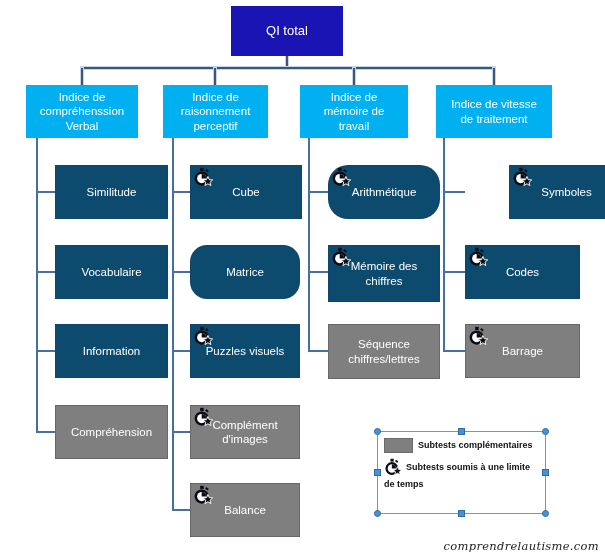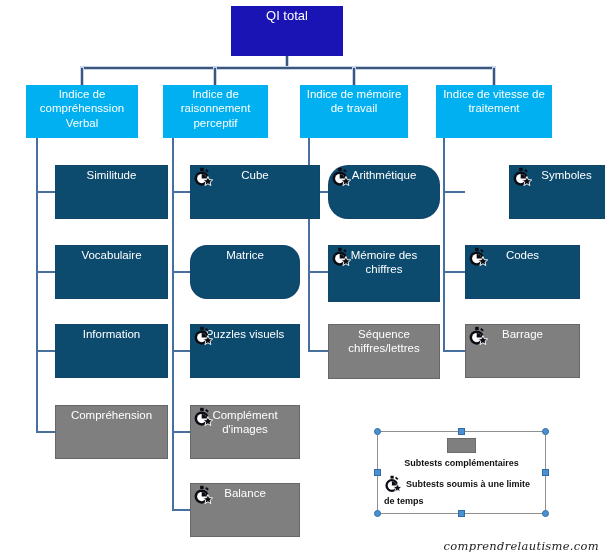--- a/index.html
+++ b/index.html
@@ -1,37 +1,37 @@
 <!DOCTYPE html>
 <html><head>
 <meta charset="utf-8">
 <style>
   html,body{margin:0;padding:0;background:#fff;}
   .stage{
     position:relative;width:605px;height:555px;background:#ffffff;
     font-family:"Liberation Sans", sans-serif;overflow:hidden;
   }
   .node{
-    position:absolute;display:flex;justify-content:center;
-    text-align:center;color:#fff;box-sizing:border-box;padding:2px 4px;line-height:1.25;
+    position:absolute;display:flex;align-items:center;justify-content:center;
+    text-align:center;color:#fff;box-sizing:border-box;padding:2px 12px;line-height:1.25;
   }
   .root-node{background:#1a14b4;font-size:13px;}
   .index-node{background:#00b0f0;font-size:11.5px;}
   .sub{font-size:11.5px;}
   .sub.principal{background:#0c4a6e;border:1px solid rgba(30,60,100,0.35);}
   .sub.complementaire{background:#7f7f7f;border:1px solid rgba(60,60,60,0.35);}
   .conn{position:absolute;}
   .conn-top{background:#3f5677;box-shadow:0 0 0 1px #c3d3ec;}
   .conn-child{background:#47709f;}
   .node-icon{position:absolute;left:2px;top:1px;width:21px;height:21px;}
   .legend{
     position:absolute;left:377px;top:431px;width:169px;height:83px;
     border:1px solid #8f8f8f;background:#fff;box-sizing:border-box;padding:6px 6px 2px 6px;
   }
-  .legend-row{display:flex;align-items:center;gap:5px;margin-bottom:5px;flex-direction:column;}
+  .legend-row{display:flex;align-items:center;gap:5px;margin-bottom:5px;}
   .legend-text{font-size:9px;font-weight:700;color:#111;line-height:1.3;white-space:nowrap;}
   .legend-wrap{font-size:9px;font-weight:700;color:#111;line-height:1.6;white-space:normal;}
   .legend-wrap svg{vertical-align:middle;margin-right:3px;}
   .swatch{width:27px;height:13px;flex:0 0 auto;}
   .swatch-gray{background:#7f7f7f;border:1px solid #6b6b6b;}
   .swatch-blue{background:#4d7dbb;border:1px solid #40689c;}
   .handle{position:absolute;width:7px;height:7px;background:#4a90d2;border:1px solid #2e6da4;box-sizing:border-box;}
   .handle.corner{border-radius:50%;}
   .h-nw{left:-4px;top:-4px;} .h-n{left:calc(50% - 4px);top:-4px;} .h-ne{right:-4px;top:-4px;}
   .h-w{left:-4px;top:calc(50% - 4px);} .h-e{right:-4px;top:calc(50% - 4px);}
@@ -100,21 +100,21 @@
   <div class="node sub principal" style="left:55px;top:245px;width:113px;height:54px;">
     <span>Vocabulaire</span>
   </div>
   <div class="node sub principal" style="left:55px;top:324px;width:113px;height:54px;">
     <span>Information</span>
   </div>
   <div class="node sub complementaire" style="left:55px;top:405px;width:113px;height:54px;">
     <span>Compréhension</span>
   </div>
 
-  <div class="node sub principal" style="left:190px;top:165px;width:130px;height:54px;">
+  <div class="node sub principal" style="left:190px;top:165px;width:112px;height:54px;">
     <span class="node-icon">
       <svg viewBox="0 0 20 20" width="21" height="21">
           <rect x="6.8" y="0.8" width="3.4" height="3" fill="#0c0c14"></rect>
           <rect x="11.8" y="2.6" width="3" height="1.8" fill="#0c0c14" transform="rotate(40 13.3 3.5)"></rect>
           <circle cx="8.3" cy="11" r="6.8" fill="#0c0c14"></circle>
           <circle cx="8.3" cy="11" r="4.4" fill="#fff"></circle>
           <path d="M8.3 11 L8.3 6.6 A4.4 4.4 0 0 1 12.7 11 Z" fill="#0c0c14"></path>
           <path d="M14.2 9 L15.47 12.05 L18.77 12.32 L16.25 14.47 L17.02 17.68 L14.2 15.96 L11.38 17.68 L12.15 14.47 L9.64 12.32 L12.93 12.05 Z" fill="#0c0c14" stroke="#fff" stroke-width="0.9"></path>
         </svg>
     </span>

